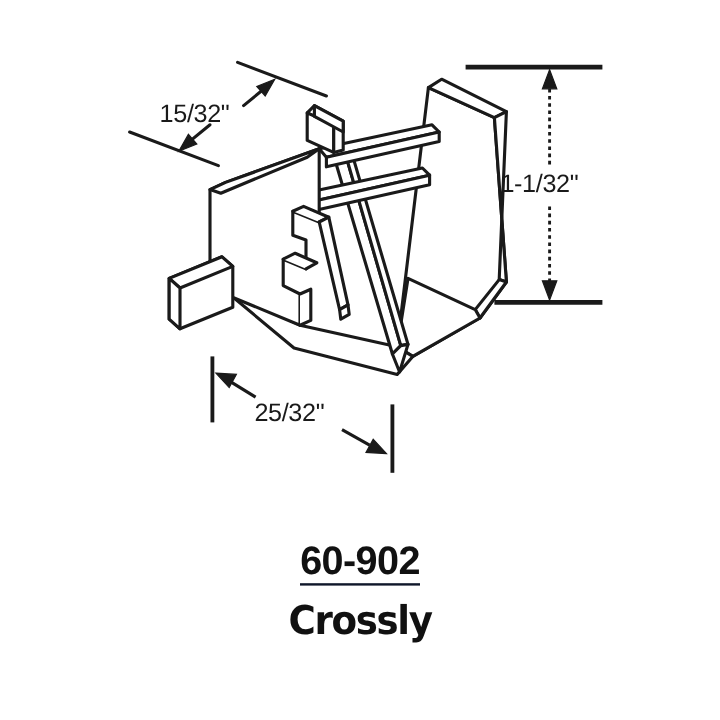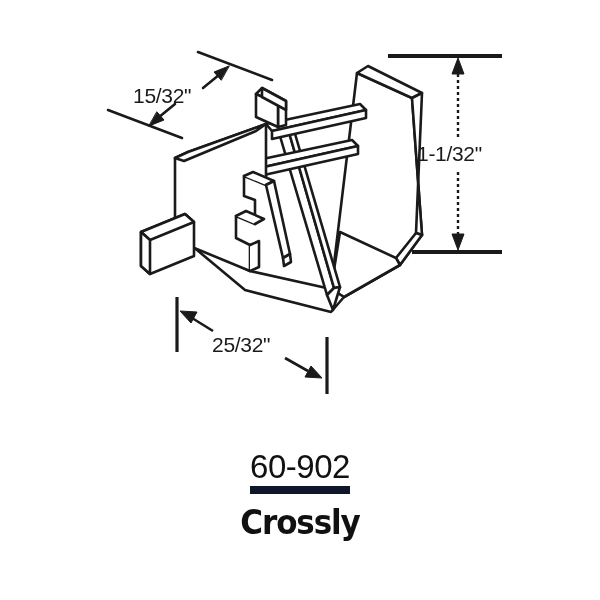--- a/index.html
+++ b/index.html
@@ -43,27 +43,27 @@
 
   #caption-block {
     position: absolute;
     left: 0;
     top: 450px;
     width: 600px;
     text-align: center;
   }
   #part-number {
     font-family: "Liberation Sans", sans-serif;
-    font-weight: normal;
+    font-weight: bold;
     font-size: 33px;
     color: #111111;
     letter-spacing: -0.5px;
     line-height: 1;
     display: inline-block;
-    border-bottom: 8px solid #0f172a;
+    border-bottom: 2px solid #0f172a;
     padding-bottom: 3px;
   }
   #brand-name {
     font-family: "DejaVu Sans", sans-serif;
     font-weight: bold;
     font-size: 33px;
     color: #111111;
     line-height: 1;
     margin-top: 12px;
     letter-spacing: -1.2px;

